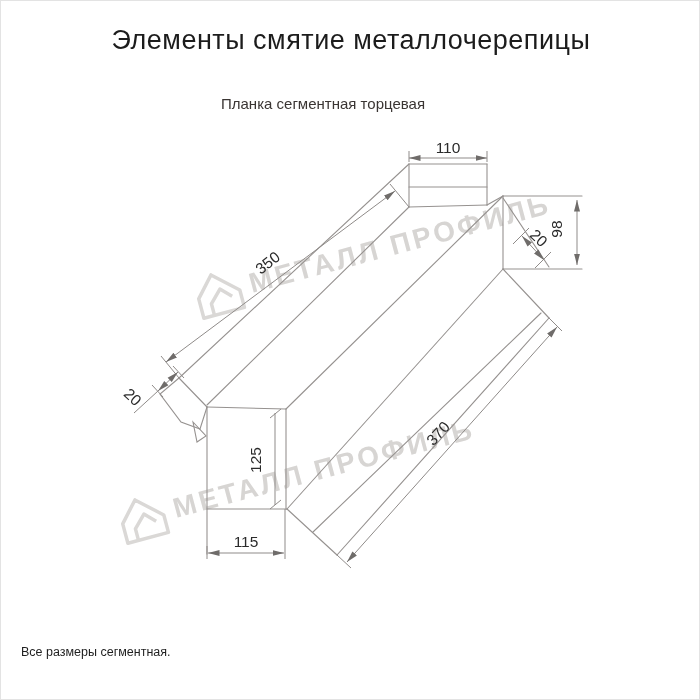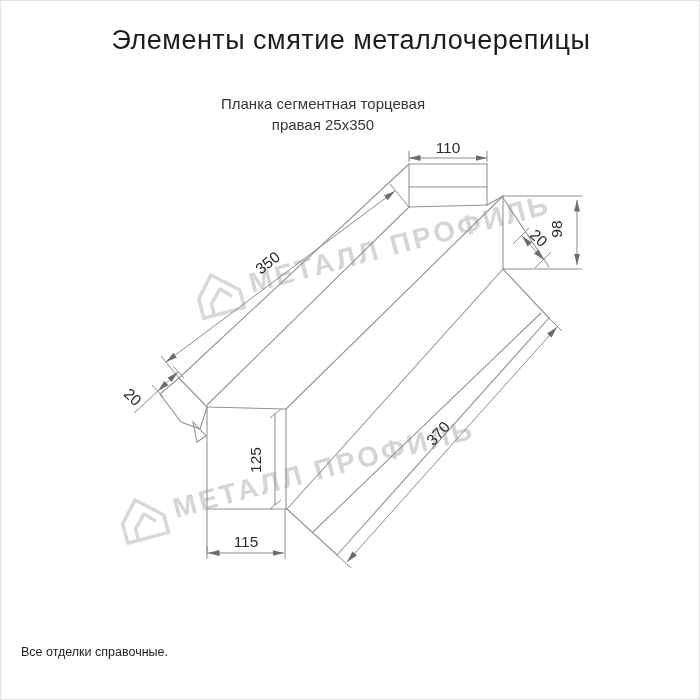--- a/index.html
+++ b/index.html
@@ -27,21 +27,20 @@
   .wmtext{font-family:"Liberation Sans",sans-serif;font-size:28px;font-weight:bold;letter-spacing:3px;}
   .wmshape{fill:none;stroke-width:3.5;stroke-linejoin:round;}
 </style>
 </head>
 <body>
 
 <div class="page-title">Элементы смятие металлочерепицы</div>
 
 <div class="subtitle">
   <div>Планка сегментная торцевая</div>
-  <div>правая 25х350</div>
 </div>
 
 <svg width="700" height="700" viewBox="0 0 700 700">
   <defs>
     <marker id="arr" markerWidth="13" markerHeight="9" refX="11.5" refY="4" orient="auto-start-reverse" markerUnits="userSpaceOnUse">
       <path d="M0,1 L11.5,4 L0,7 Z" fill="#6f6c6a"></path>
     </marker>
   </defs>
 
   <g>
@@ -145,14 +144,14 @@
 
   <g>
     <line class="dimline" x1="206" y1="545" x2="206" y2="558"></line>
     <line class="dimline" x1="284" y1="508" x2="284" y2="558"></line>
     <line class="dimline" x1="207" y1="552" x2="283" y2="552" marker-start="url(#arr)" marker-end="url(#arr)"></line>
     <text class="dimtext" x="245" y="546" text-anchor="middle">115</text>
   </g>
 </svg>
 
 <div class="notes">
-  <div>Все отделки справочные.</div>
+  <div>Все размеры сегментная.</div>
 </div>
 
 </body></html>

